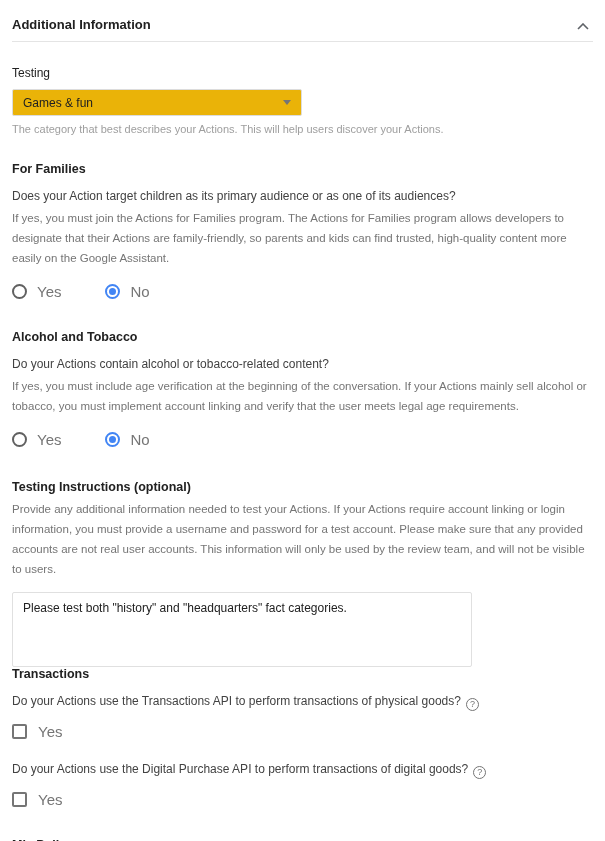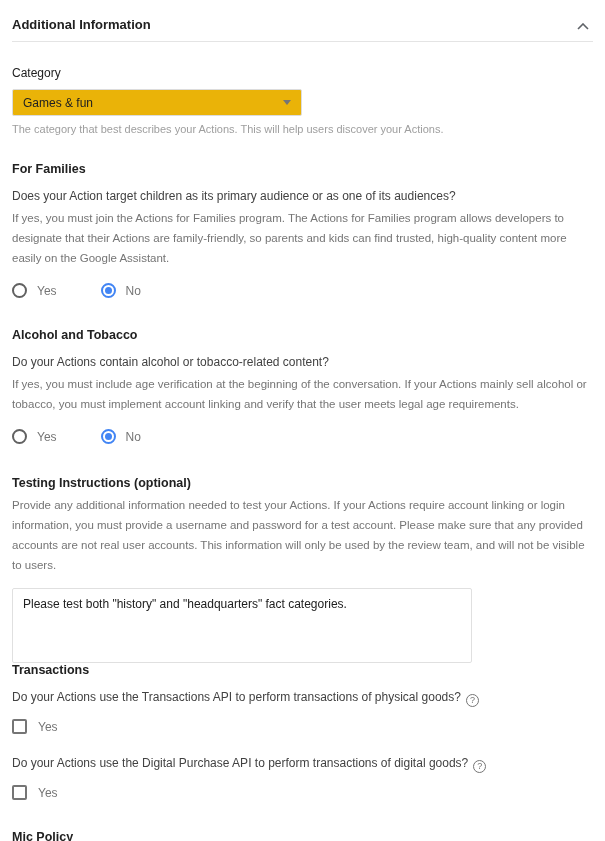--- a/index.html
+++ b/index.html
@@ -44,21 +44,21 @@
   .choice { display: flex; align-items: center; gap: 10px; }
   .radio {
     width: 15px; height: 15px; border: 2px solid #616161; border-radius: 50%;
     position: relative; cursor: pointer; flex: none; background: #fff;
   }
   .radio[data-checked="true"] { border-color: #4285f4; }
   .radio[data-checked="true"]::after {
     content: ""; position: absolute; left: 2px; top: 2px;
     width: 7px; height: 7px; border-radius: 50%; background: #4285f4;
   }
-  .choice-label { font-size: 12px; color: #757575; }
+  .choice-label { font-size: 15px; color: #757575; }
 
   .textarea {
     display: block; margin-top: 13px; width: 460px; height: 75px;
     border: 1px solid #e0e0e0; border-radius: 2px; padding: 8px 10px;
     font-family: "Liberation Sans", sans-serif; font-size: 12px; color: #212121;
     resize: none; outline: none; background: #fff;
   }
 
   .q-line { font-size: 12px; color: #424242; line-height: 15px; }
   .q-line .q-text { display: inline; }
@@ -90,21 +90,21 @@
     <span class="panel-title">Additional Information</span>
     <span class="chevron">
       <svg width="12" height="7" viewBox="0 0 12 7">
           <polyline points="1,6 6,1 11,6" fill="none" stroke="#5f6368" stroke-width="1.6"></polyline>
         </svg>
     </span>
   </div>
   <div class="divider"></div>
 
   <div>
-    <div class="field-label">Category</div>
+    <div class="field-label">Testing</div>
     <div class="select">
       <span>Games &amp; fun</span>
       <span class="caret"></span>
     </div>
     <div class="helper">The category that best describes your Actions. This will help users discover your Actions.</div>
   </div>
 
   <div class="mt-ff">
     <div class="section-title">For Families</div>
     <div class="question">Does your Action target children as its primary audience or as one of its audiences?</div>

